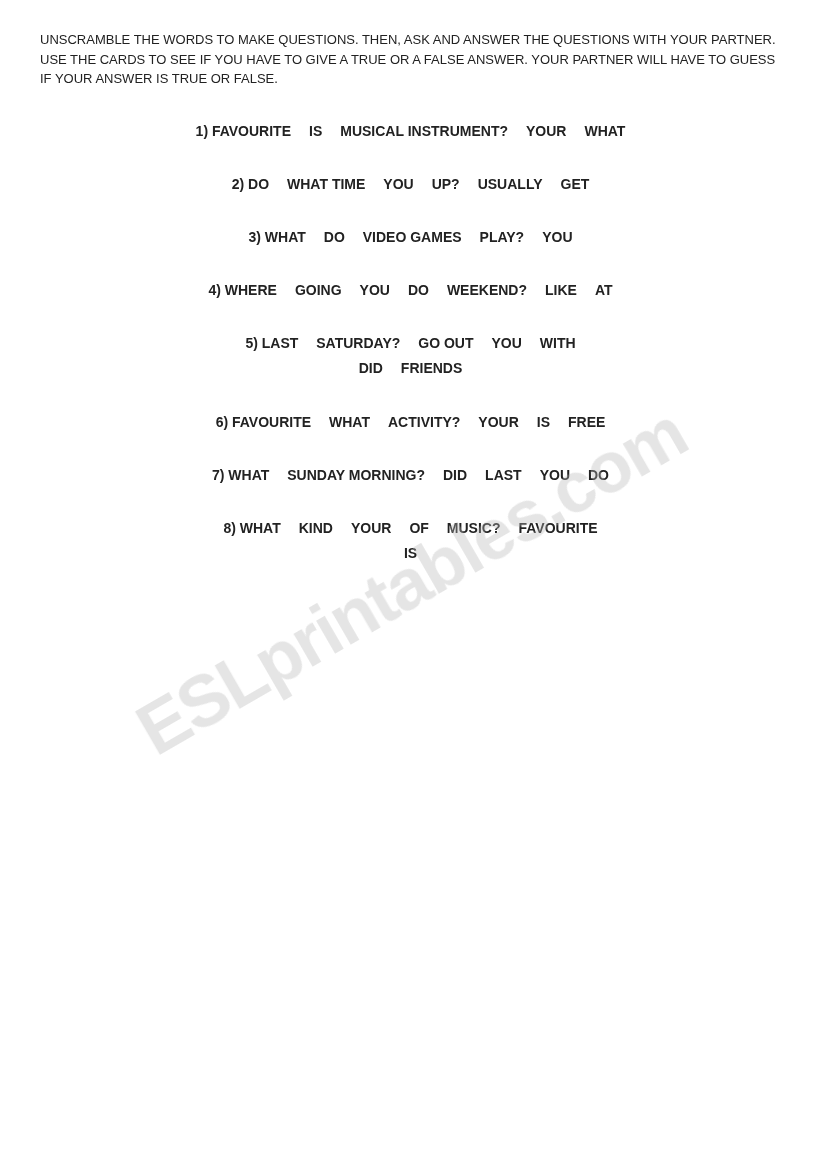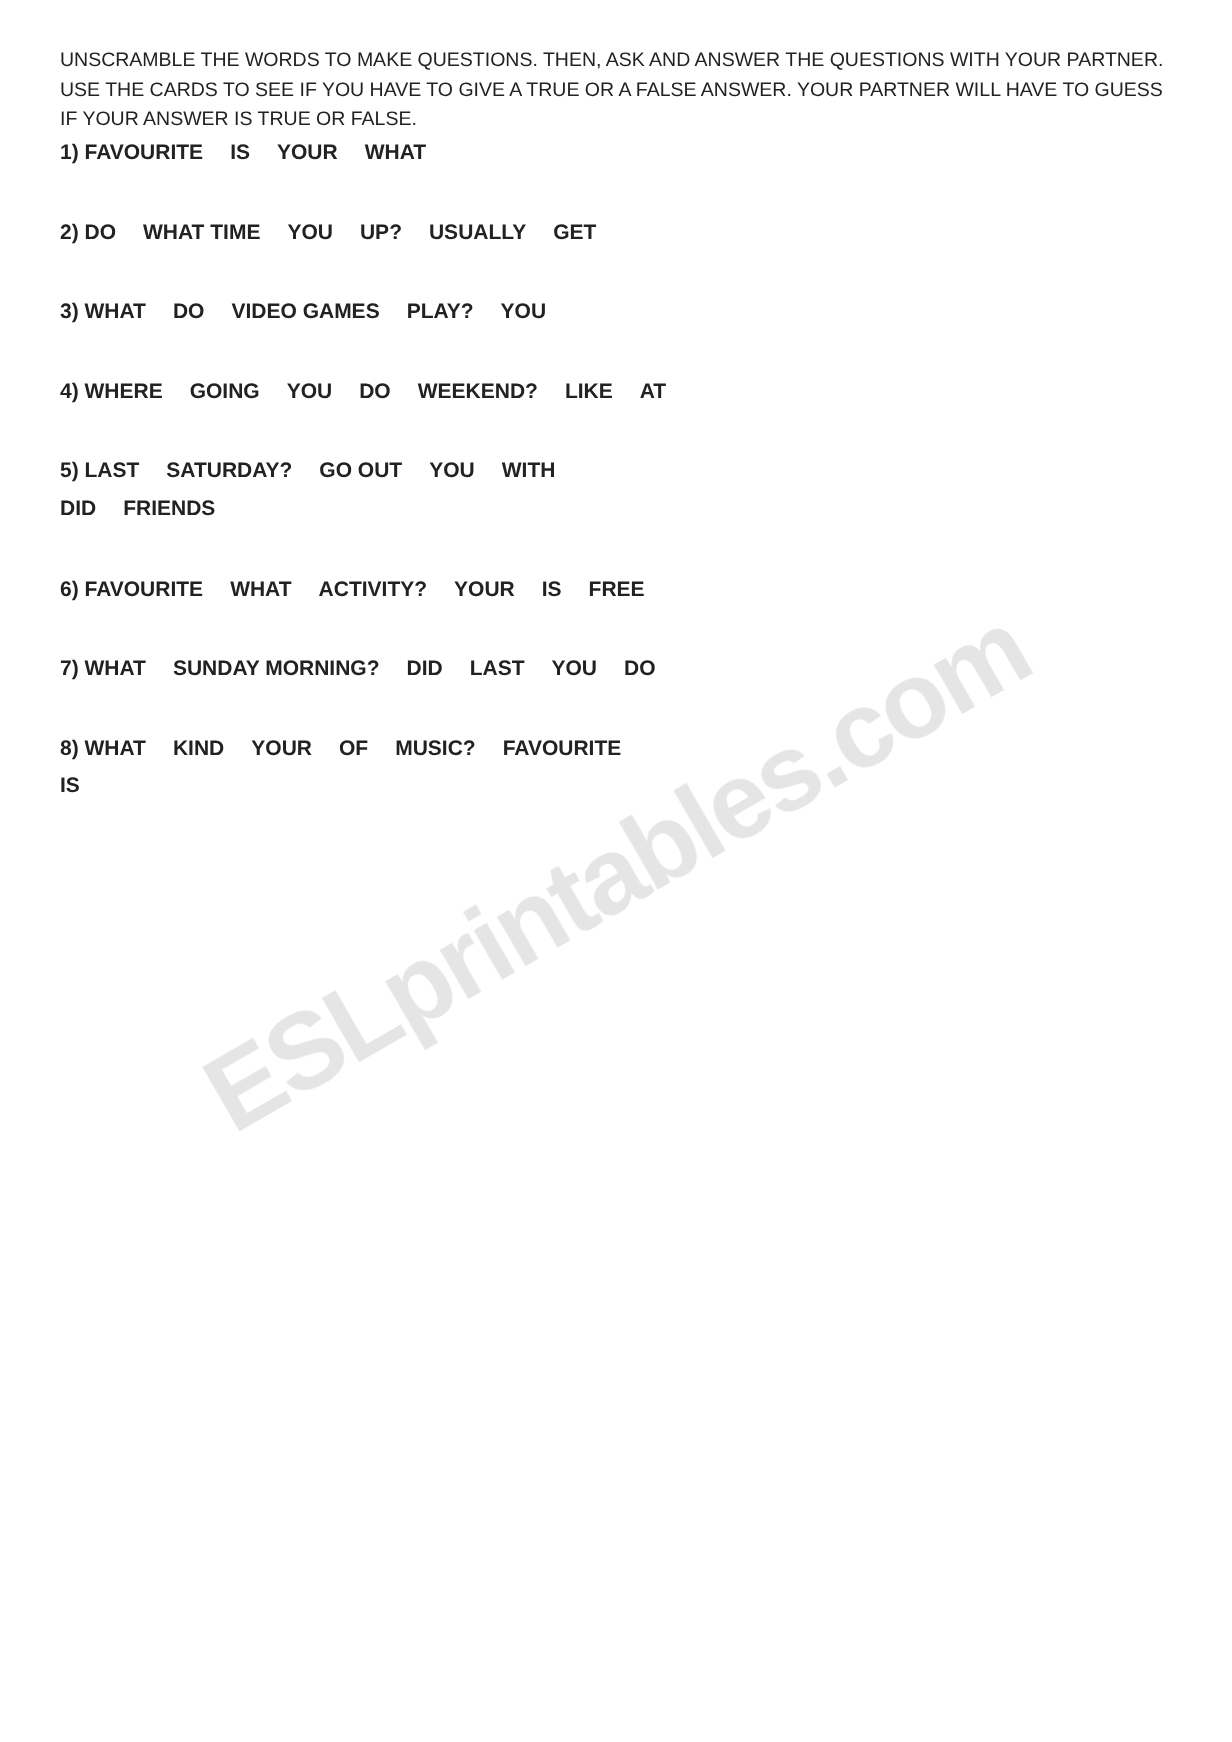--- a/index.html
+++ b/index.html
@@ -13,37 +13,39 @@
       min-height: 1161px;
       background: #ffffff;
       font-family: Arial, sans-serif;
       padding: 30px 40px;
       color: #222;
     }
 
     .instructions {
       font-size: 13px;
       line-height: 1.5;
+      margin-bottom: 30px;
       text-transform: uppercase;
       font-weight: normal;
     }
 
     .question-block {
       margin-bottom: 28px;
       font-size: 14px;
       font-weight: bold;
       text-transform: uppercase;
       line-height: 1.8;
     }
 
     .question-line {
       display: flex;
       flex-wrap: wrap;
       align-items: flex-start;
       gap: 23px 18px;
+      justify-content: center;
     }
 
     .word {
       white-space: nowrap;
     }
 
     .watermark {
       position: fixed;
       top: 50%;
       left: 50%;
@@ -63,20 +65,21 @@
 
 <div class="watermark">ESLprintables.com</div>
 
 <p class="instructions">UNSCRAMBLE THE WORDS TO MAKE QUESTIONS. THEN, ASK AND ANSWER THE QUESTIONS WITH YOUR PARTNER. USE THE CARDS TO SEE IF YOU HAVE TO GIVE A TRUE OR A FALSE ANSWER. YOUR PARTNER WILL HAVE TO GUESS IF YOUR ANSWER IS TRUE OR FALSE.</p>
 
 <div id="questions-container">
     <div class="question-block">
       <div class="question-line">
         <span class="word">1) FAVOURITE</span>
         <span class="word">IS</span>
+        <span class="word">MUSICAL INSTRUMENT?</span>
         <span class="word">YOUR</span>
         <span class="word">WHAT</span>
       </div>
     </div>
     <div class="question-block">
       <div class="question-line">
         <span class="word">2) DO</span>
         <span class="word">WHAT TIME</span>
         <span class="word">YOU</span>
         <span class="word">UP?</span>

